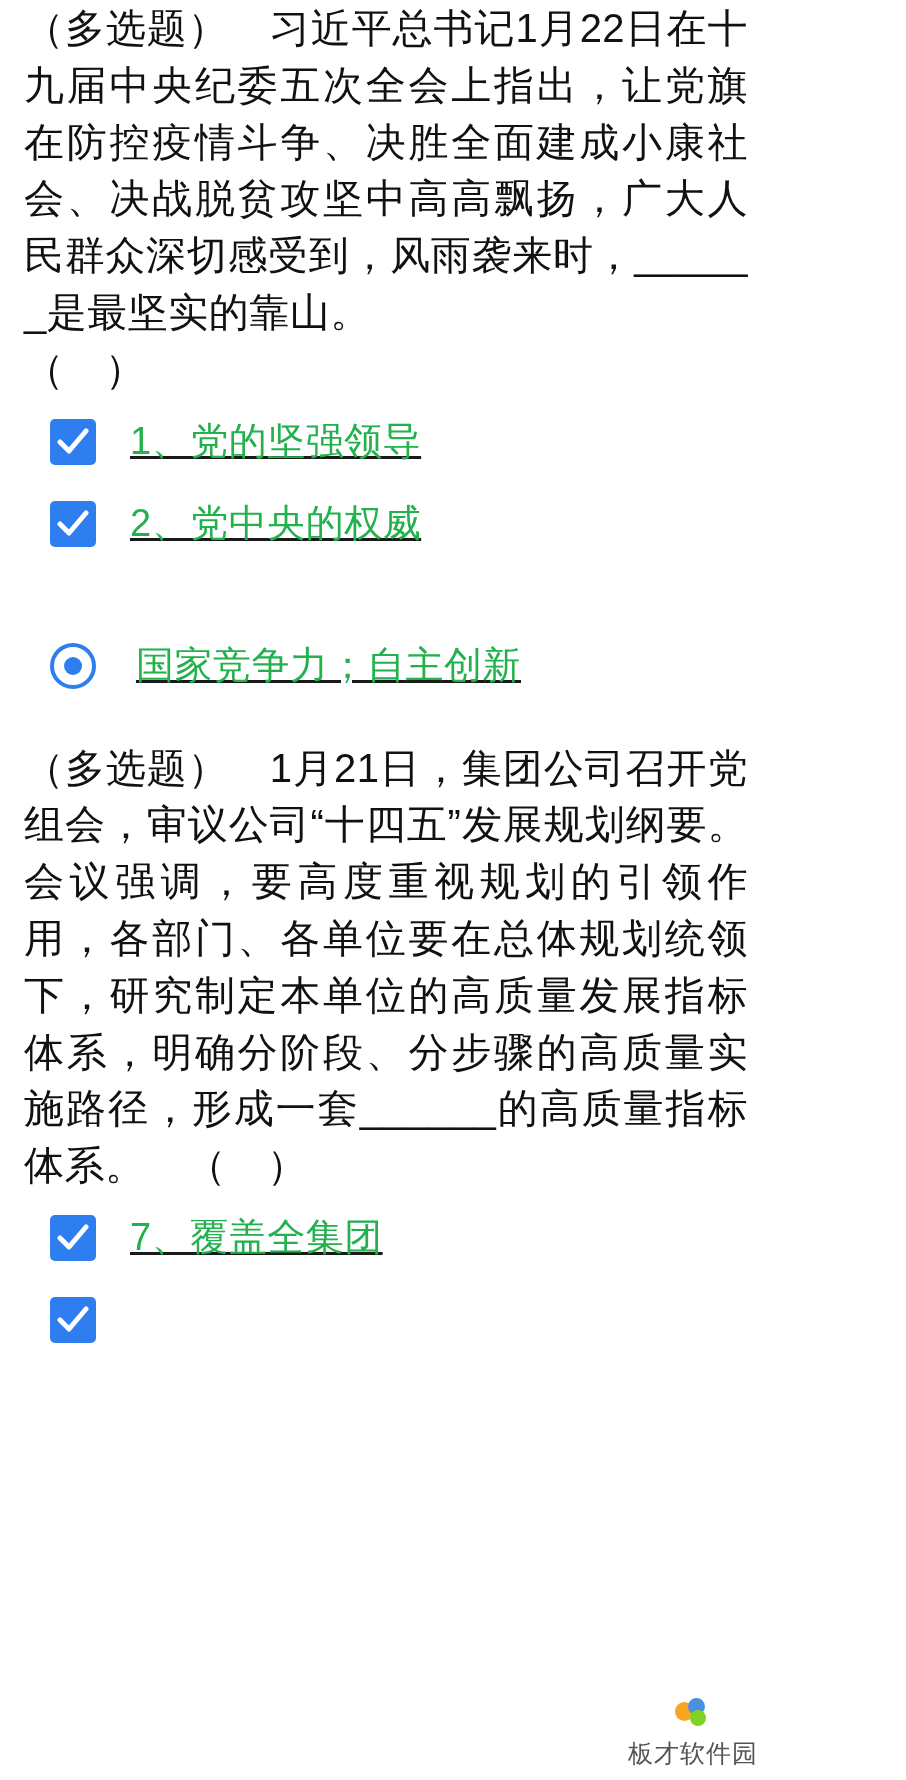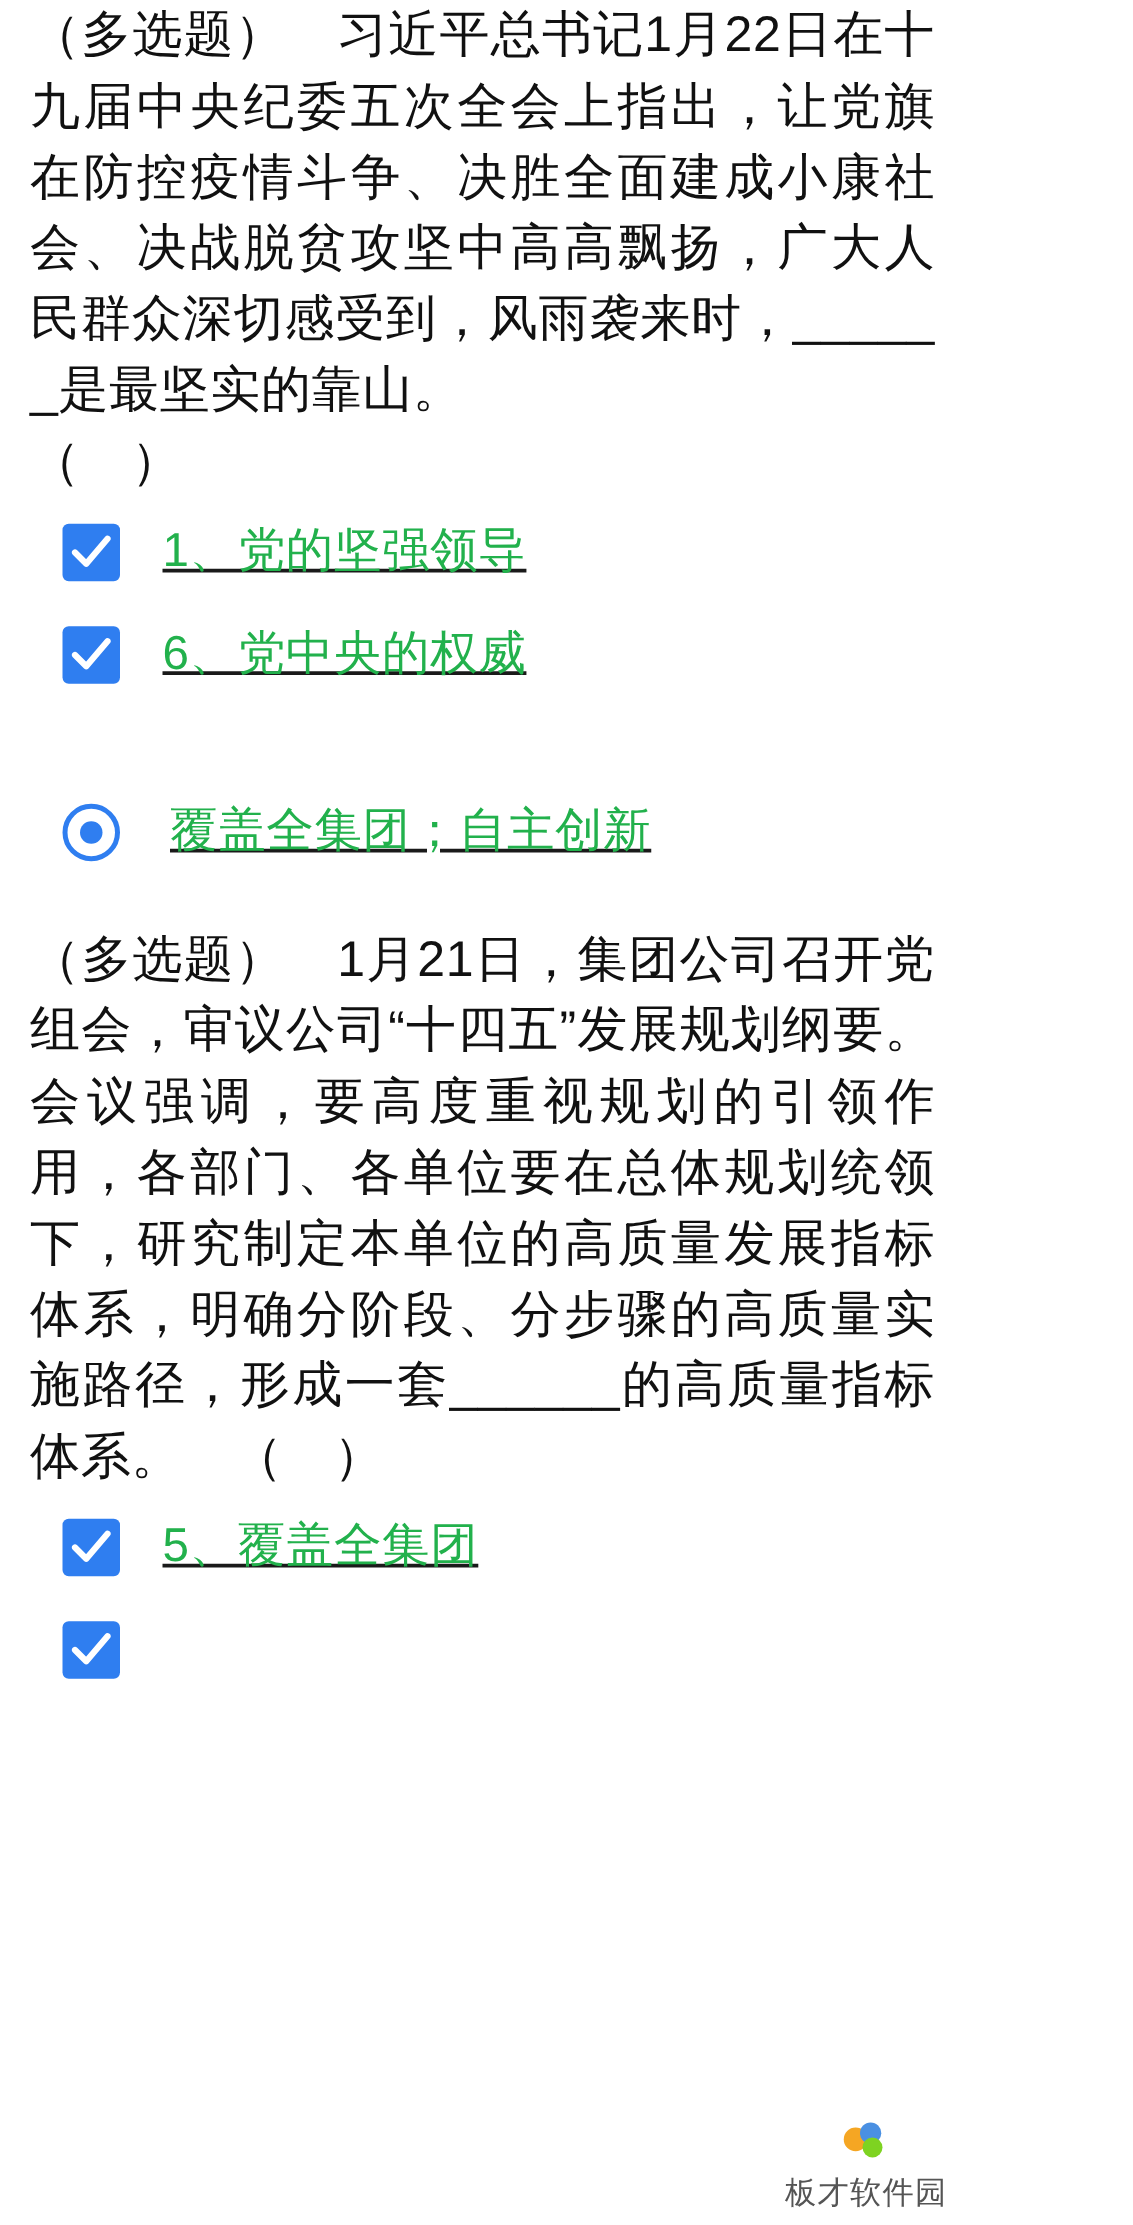--- a/index.html
+++ b/index.html
@@ -131,50 +131,50 @@
           </svg>
         </span>
         <span class="option-label">1、党的坚强领导</span>
       </div>
       <div class="option-row">
         <span class="checkbox">
           <svg width="32" height="30" viewBox="0 0 32 30" fill="none" xmlns="http://www.w3.org/2000/svg">
             <path d="M3 15 L12 24 L29 4" stroke="#ffffff" stroke-width="5" stroke-linecap="round" stroke-linejoin="round"></path>
           </svg>
         </span>
-        <span class="option-label">6、党中央的权威</span>
+        <span class="option-label">2、党中央的权威</span>
       </div>
     </div>
   </div>
 
   <div class="gap-sm"></div>
 
   <div class="q-block">
     <div class="options" style="margin-top:42px;">
       <div class="option-row">
         <span class="radio">
           <span class="dot"></span>
         </span>
-        <span class="option-label">覆盖全集团；自主创新</span>
+        <span class="option-label">国家竞争力；自主创新</span>
       </div>
     </div>
   </div>
 
   <div class="gap-sm"></div>
 
   <div class="q-block">
     <p class="q-text">（多选题）　1月21日，集团公司召开党组会，审议公司“十四五”发展规划纲要。会议强调，要高度重视规划的引领作用，各部门、各单位要在总体规划统领下，研究制定本单位的高质量发展指标体系，明确分阶段、分步骤的高质量实施路径，形成一套______的高质量指标体系。　（　）</p>
     <div class="options">
       <div class="option-row">
         <span class="checkbox">
           <svg width="32" height="30" viewBox="0 0 32 30" fill="none" xmlns="http://www.w3.org/2000/svg">
             <path d="M3 15 L12 24 L29 4" stroke="#ffffff" stroke-width="5" stroke-linecap="round" stroke-linejoin="round"></path>
           </svg>
         </span>
-        <span class="option-label">5、覆盖全集团</span>
+        <span class="option-label">7、覆盖全集团</span>
       </div>
       <div class="option-row">
         <span class="checkbox">
           <svg width="32" height="30" viewBox="0 0 32 30" fill="none" xmlns="http://www.w3.org/2000/svg">
             <path d="M3 15 L12 24 L29 4" stroke="#ffffff" stroke-width="5" stroke-linecap="round" stroke-linejoin="round"></path>
           </svg>
         </span>
       </div>
     </div>
   </div>

